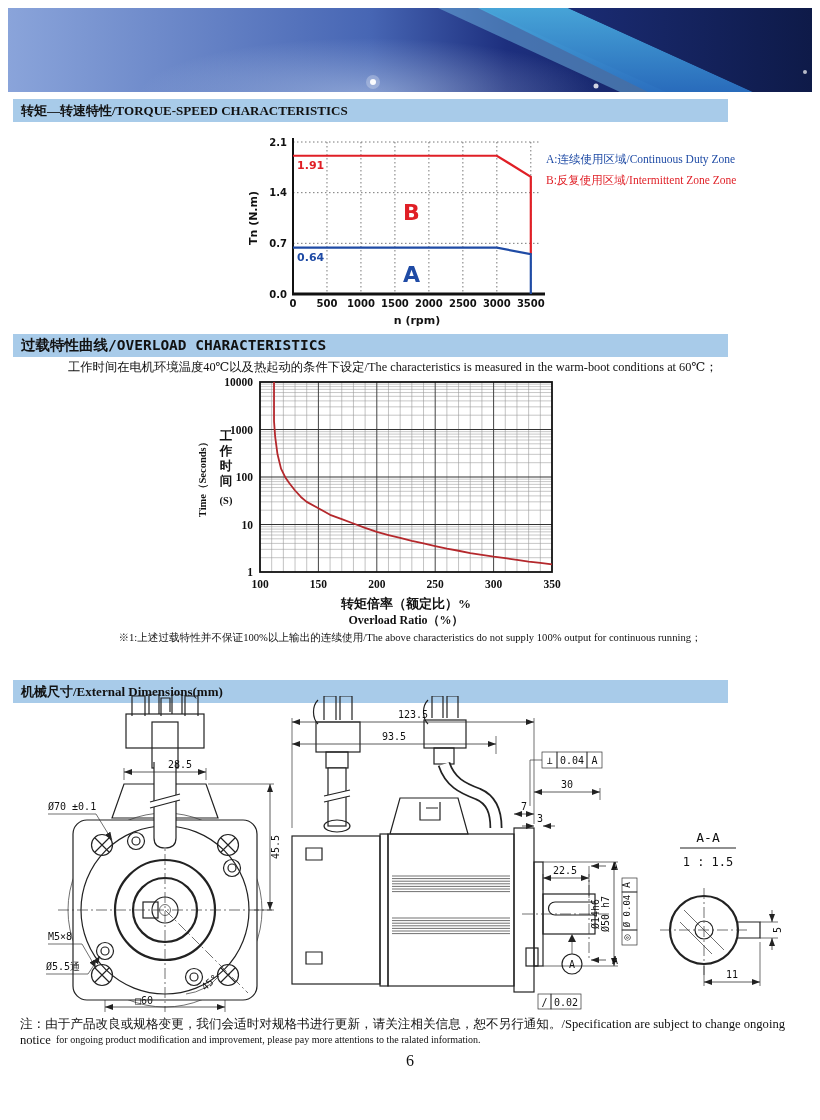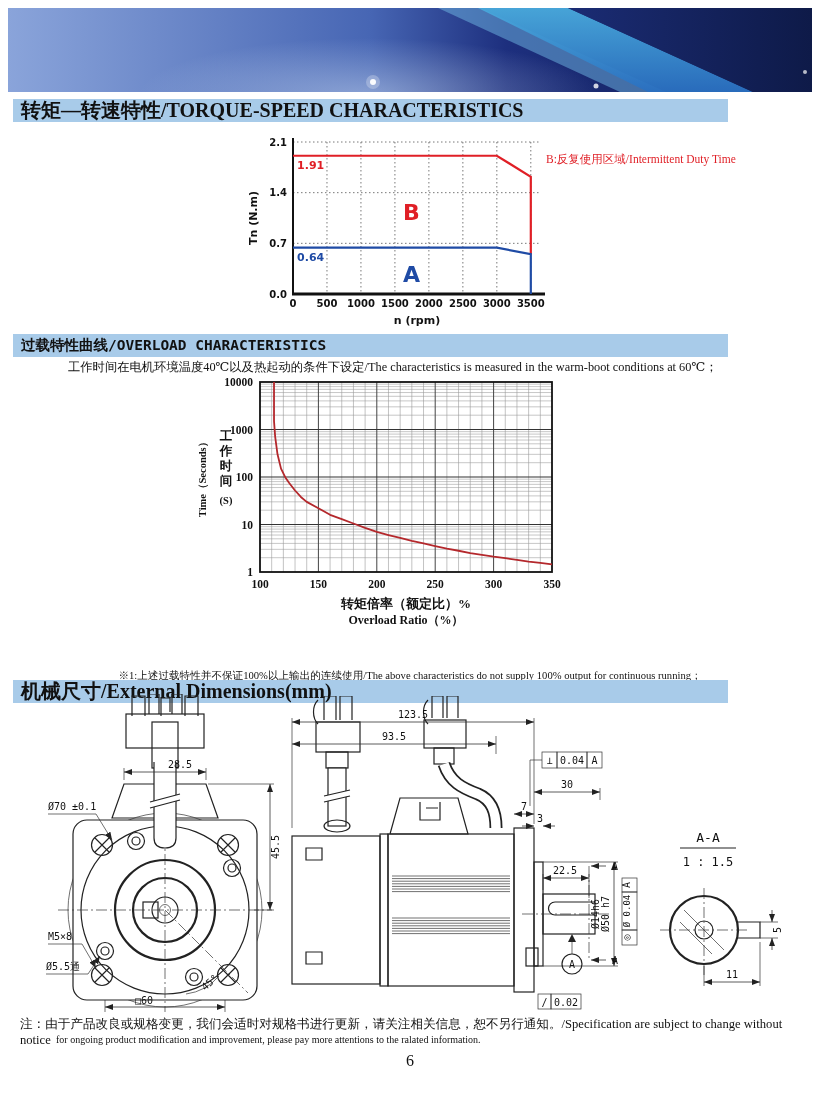--- a/index.html
+++ b/index.html
@@ -1,31 +1,31 @@
 <!DOCTYPE html>
 <html><head>
 <meta charset="utf-8">
 <style>
   html,body{margin:0;padding:0;background:#e8e8e8;}
   .page{position:relative;width:820px;height:1120px;margin:0 auto;background:#fff;
         font-family:"Liberation Serif","DejaVu Serif",serif;color:#111;overflow:hidden;}
   .banner{position:absolute;left:8px;top:8px;width:804px;height:84px;}
   .hdr{position:absolute;left:13px;width:715px;height:23px;background:#a8cbe9;
-       font-weight:bold;font-size:20px;line-height:23px;padding-left:8px;box-sizing:border-box;
+       font-weight:bold;font-size:13px;line-height:23px;padding-left:8px;box-sizing:border-box;
        white-space:nowrap;overflow:hidden;font-family:Liberation Serif, serif;}
   .hdr1{top:99px;}
   .hdr2{top:334px;font-family:"DejaVu Sans Mono",monospace;font-size:14.5px;}
   .hdr3{top:668px;margin-top:12px;}
   .subtitle{position:absolute;left:68px;top:359px;font-size:12.3px;white-space:nowrap;}
   #chart1{position:absolute;left:243px;top:130px;}
   #chart2{position:absolute;left:180px;top:376px;}
   .legend{position:absolute;left:546px;top:149px;font-size:11.5px;line-height:21px;white-space:nowrap;}
   .legend-a{color:#1f4ba5;}
   .legend-b{color:#e01f26;}
-  .notes{position:absolute;left:0;top:668px;width:820px;text-align:center;font-size:10.6px;line-height:16px;}
+  .notes{position:absolute;left:0;top:630px;width:820px;text-align:center;font-size:10.6px;line-height:16px;}
   .foot1{position:absolute;left:20px;top:1016px;width:780px;font-size:12.6px;}
   .foot2{position:absolute;left:56px;top:1034px;width:720px;font-size:10px;}
   .pagenum{position:absolute;left:0;top:1052px;width:820px;text-align:center;font-size:16px;}
   
   .c1t{font:700 10px "DejaVu Sans","Liberation Sans",sans-serif;fill:#111;}
   .c1l{font:700 11px "DejaVu Sans","Liberation Sans",sans-serif;fill:#111;}
   .c1a{font-family:"DejaVu Sans","Liberation Sans",sans-serif;font-weight:700;}
   .c2t{font:600 11.5px "Liberation Serif",serif;fill:#111;}
   .c2l{font:600 13px "Liberation Serif",serif;fill:#111;}
   .c2l2{font:600 12px "Liberation Serif",serif;fill:#111;}
@@ -111,21 +111,22 @@
       <polyline points="50,25.752380952380975 253.83561643835614,25.752380952380975 287.80821917808214,46.74285714285713 287.80821917808214,124.19047619047619" fill="none" stroke="#e01f26" stroke-width="2.2"></polyline>
       <polyline points="50,117.67619047619047 253.83561643835614,117.67619047619047 287.80821917808214,124.19047619047619 287.80821917808214,164" fill="none" stroke="#1f4ba5" stroke-width="2.2"></polyline>
       <text x="54.07671232876712" y="38.780952380952385" fill="#e01f26" font-size="11" class="c1a">1.91</text>
       <text x="54.07671232876712" y="130.7047619047619" fill="#1f4ba5" font-size="11" class="c1a">0.64</text>
       <text x="160.07123287671232" y="90.17142857142858" fill="#e01f26" font-size="22" class="c1a">B</text>
       <text x="160.07123287671232" y="152.41904761904763" fill="#1f4ba5" font-size="22" class="c1a">A</text>
       <text x="174" y="194" text-anchor="middle" class="c1l">n (rpm)</text>
       <text x="14" y="88" text-anchor="middle" class="c1l" transform="rotate(-90 14 88)">Tn (N.m)</text>
     </svg>
   <div class="legend">
-    <div class="legend-b">B:反复使用区域/Intermittent Duty Time</div>
+    <div class="legend-a">A:连续使用区域/Continuous Duty Zone</div>
+    <div class="legend-b">B:反复使用区域/Intermittent Zone Zone</div>
   </div>
 
   <div class="hdr hdr2">过载特性曲线/OVERLOAD CHARACTERISTICS</div>
   <div class="subtitle">工作时间在电机环境温度40℃以及热起动的条件下设定/The characteristics is measured in the warm-boot conditions at 60℃；</div>
   <svg id="chart2" width="400" height="258" viewBox="0 0 400 258">
       <line x1="91.68" y1="6" x2="91.68" y2="196" stroke="#9a9a9a" stroke-width="0.6"></line>
       <line x1="103.36" y1="6" x2="103.36" y2="196" stroke="#9a9a9a" stroke-width="0.6"></line>
       <line x1="115.03999999999999" y1="6" x2="115.03999999999999" y2="196" stroke="#9a9a9a" stroke-width="0.6"></line>
       <line x1="126.72" y1="6" x2="126.72" y2="196" stroke="#9a9a9a" stroke-width="0.6"></line>
       <line x1="150.07999999999998" y1="6" x2="150.07999999999998" y2="196" stroke="#9a9a9a" stroke-width="0.6"></line>
@@ -380,16 +381,16 @@
       <path class="dthin" d="M114,96 H132 M114,112 H132"></path>
       <line class="dim" x1="126" y1="84" x2="126" y2="96" marker-end="url(#mA)"></line>
       <line class="dim" x1="126" y1="124" x2="126" y2="112" marker-end="url(#mA)"></line>
       <text class="dt" x="135" y="104" text-anchor="middle" transform="rotate(-90 135 104)">5</text>
       <path class="dthin" d="M58,140 V160 M114,116 V160"></path>
       <line class="dim" x1="58" y1="156" x2="114" y2="156" marker-start="url(#mA)" marker-end="url(#mA)"></line>
       <text class="dt" x="86" y="152" text-anchor="middle">11</text>
     </g>
   </svg>
 
-  <div class="foot1">注：由于产品改良或规格变更，我们会适时对规格书进行更新，请关注相关信息，恕不另行通知。/Specification are subject to change without notice</div>
+  <div class="foot1">注：由于产品改良或规格变更，我们会适时对规格书进行更新，请关注相关信息，恕不另行通知。/Specification are subject to change ongoing notice</div>
   <div class="foot2">for ongoing product modification and improvement, please pay more attentions to the ralated information.</div>
   <div class="pagenum">6</div>
 </div>
 
 </body></html>

